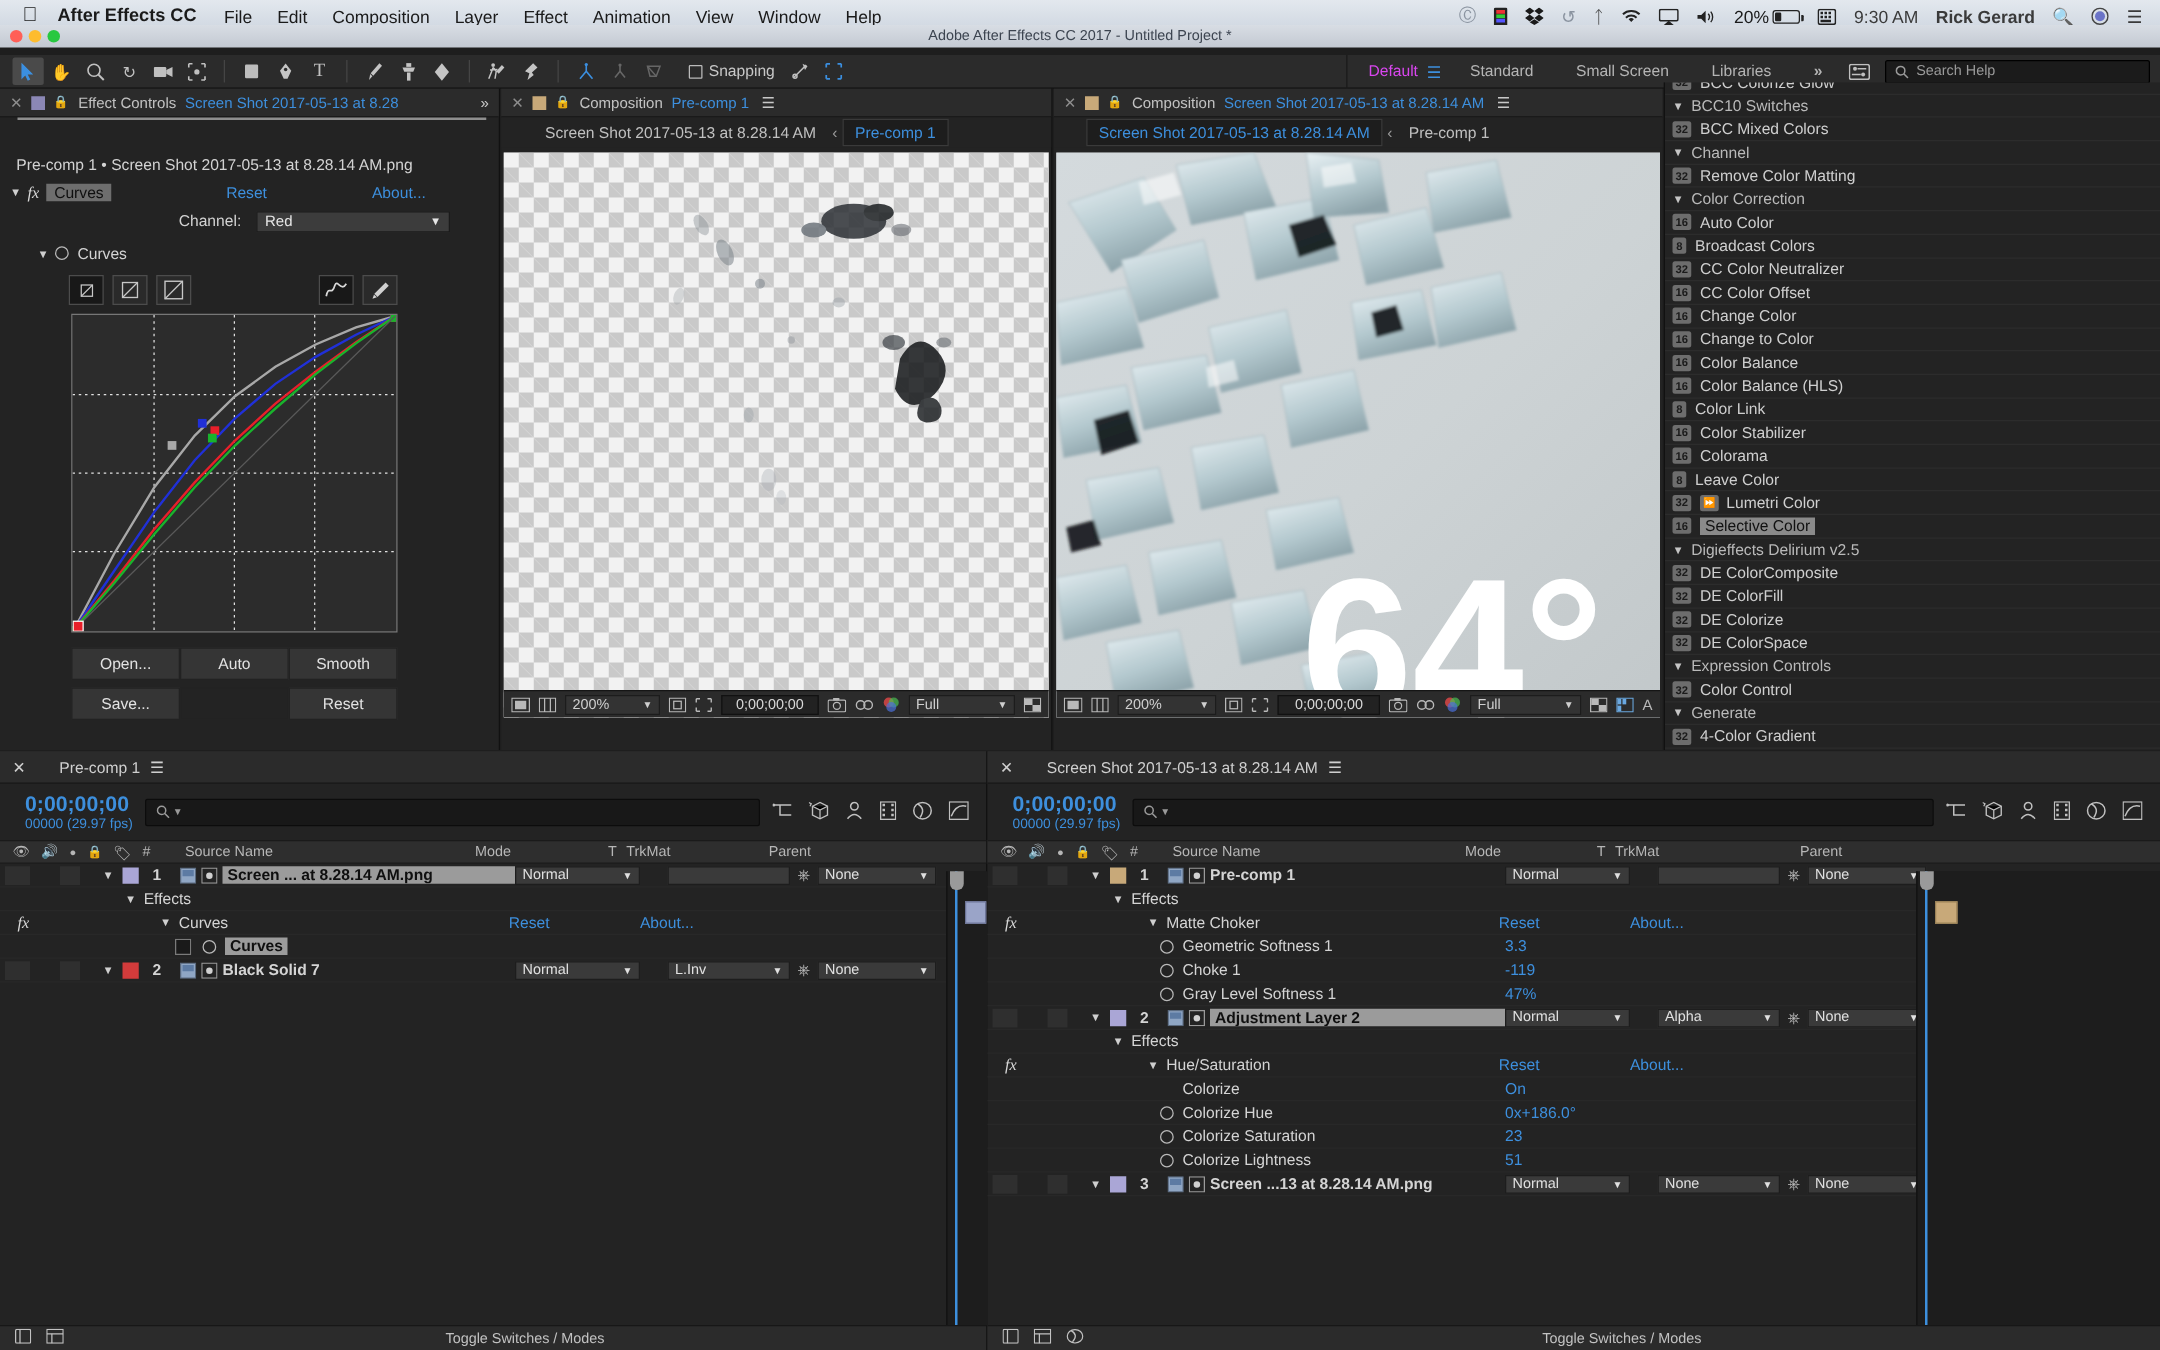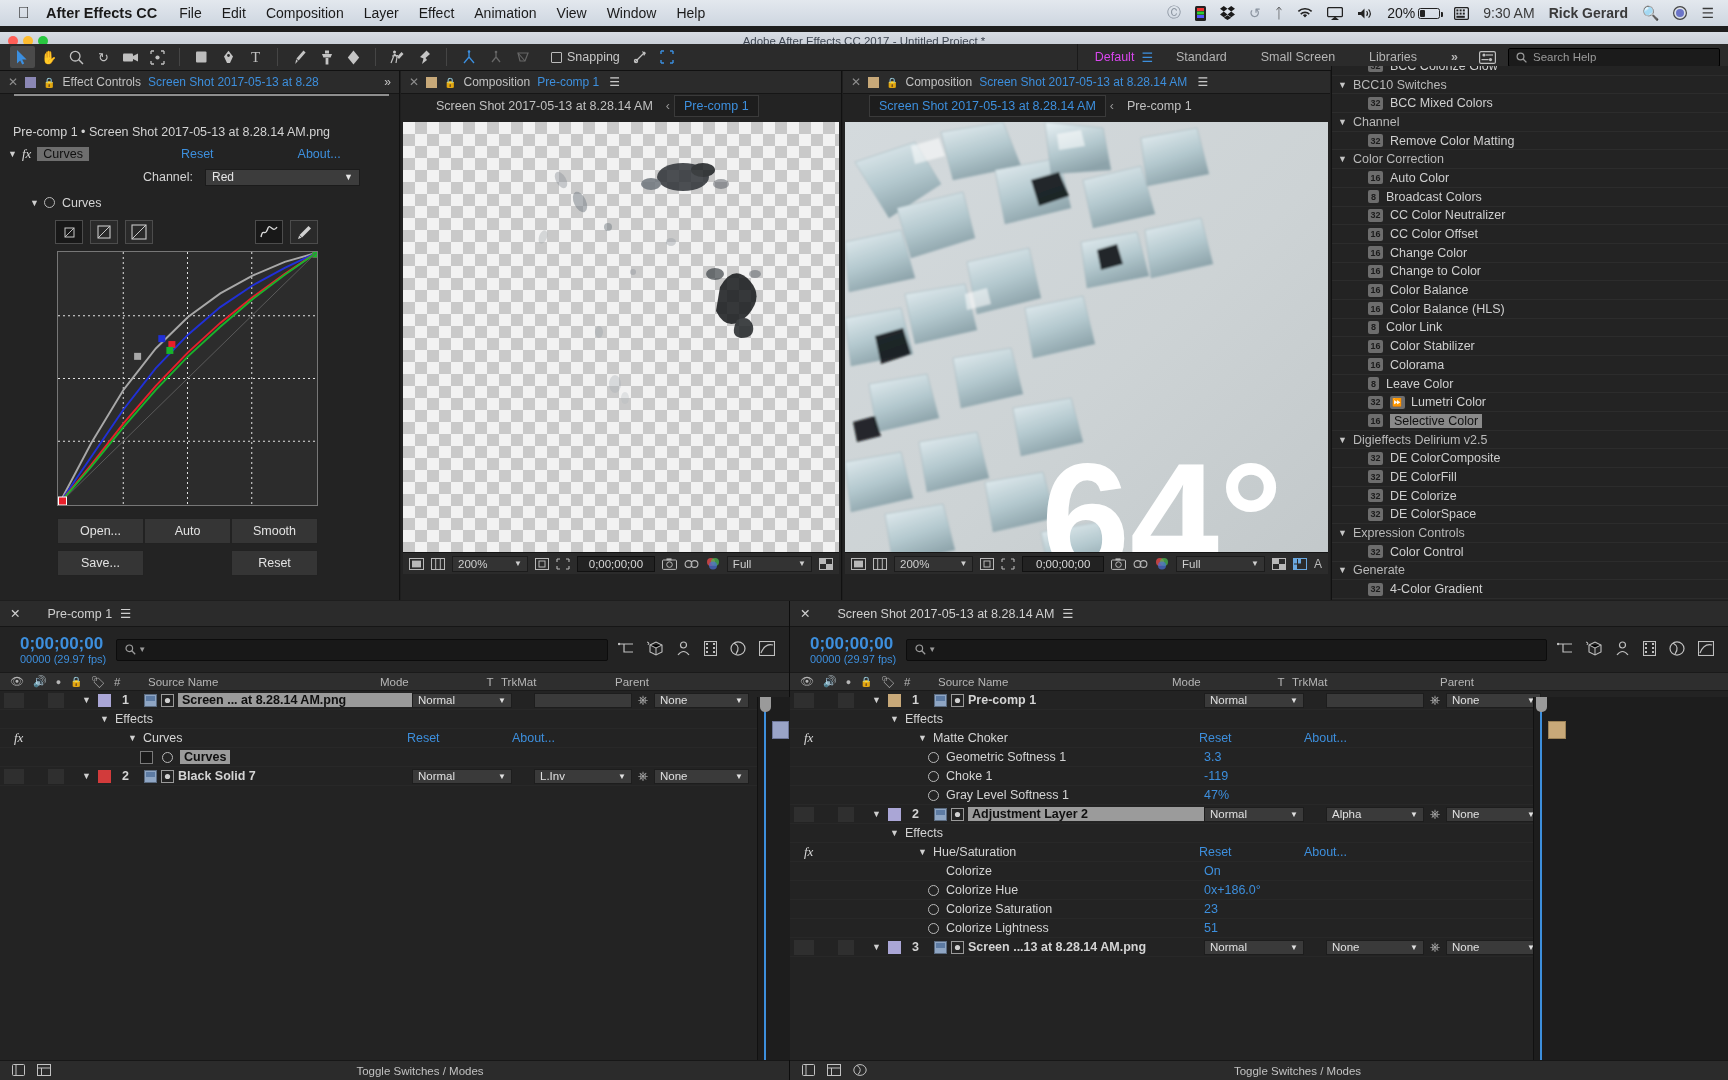--- a/index.html
+++ b/index.html
@@ -16,21 +16,21 @@
   .menubar .mi { margin-right:20px; font-size:14px; }
   .menubar .right { margin-left:auto; display:flex; align-items:center; gap:14px; padding-right:4px;}
   .menubar .right .ic { font-size:14px; color:#3a3a3a; display:flex; align-items:center;}
   .menubar .right .dim { color:#8b94a0; }
   .batt { display:inline-flex; align-items:center; gap:3px; }
   .battbox { width:22px; height:11px; border:1.5px solid #222; border-radius:2.5px; position:relative; }
   .battbox:after{content:"";position:absolute;right:-4px;top:3px;width:2px;height:5px;background:#222;border-radius:0 1px 1px 0;}
   .battfill { position:absolute; left:1px; top:1px; bottom:1px; width:5px; background:#222; border-radius:1px;}
 
   
-  .titlebar { position:absolute; left:0; top:32px; width:1728px; height:18px;
+  .titlebar { position:absolute; left:0; top:20px; width:1728px; height:18px;
     background:linear-gradient(#d8dde4,#c3c9d2); display:flex; align-items:center;
     font-size:11.5px; color:#3c4450; }
   .traffic { display:flex; gap:5px; margin-left:8px; }
   .tl { width:10px; height:10px; border-radius:50%; }
   .tl.r{background:#ff5f57;} .tl.y{background:#febc2e;} .tl.g{background:#28c840;}
   .titlebar .t { position:absolute; left:0; right:0; text-align:center; font-size:11.5px;}
 
   
   .toolbar { position:absolute; left:0; top:44px; width:1728px; height:27px;
     background:#2b2b2b; border-bottom:1px solid #111; display:flex; align-items:center;
@@ -116,21 +116,21 @@
     border-left:1px solid #111; overflow:hidden;}
   .ef-row { height:18.7px; display:flex; align-items:center; font-size:12.5px;
     color:#cfcfcf; border-bottom:1px solid #2c2c2c; padding-left:6px; }
   .ef-row.cat { color:#b9b9b9; }
   .ef-row.sel .efname { background:#8a8a8a; color:#111; padding:0 4px;}
   .ef-tri { font-size:9px; margin-right:6px; color:#c5c5c5;}
   .bits { display:inline-flex; align-items:center; justify-content:center;
     min-width:15px; height:13px; background:#6d6d6d; color:#1b1b1b; font-size:9px;
     border-radius:2px; margin-right:7px; font-weight:bold; padding:0 2px;}
   .bits.b8{ min-width:11px;}
-  .ef-indent { margin-left:30px; display:flex; align-items:center;}
+  .ef-indent { display:flex; align-items:center;}
   .efname{}
   .speedy { display:inline-flex; align-items:center; justify-content:center;
     min-width:15px; height:13px; background:#6d6d6d; color:#1b1b1b; font-size:8px;
     border-radius:2px; margin-right:6px; font-weight:bold;}
 
   
   .timeline { position:absolute; background:#232323; top:601px; height:479px;}
   #timelineLeft { left:0; width:790px; border-right:1px solid #0d0d0d;}
   #timelineRight { left:790px; width:938px; }
   .tl-tab { height:26px; display:flex; align-items:center; gap:8px; padding:0 10px;

